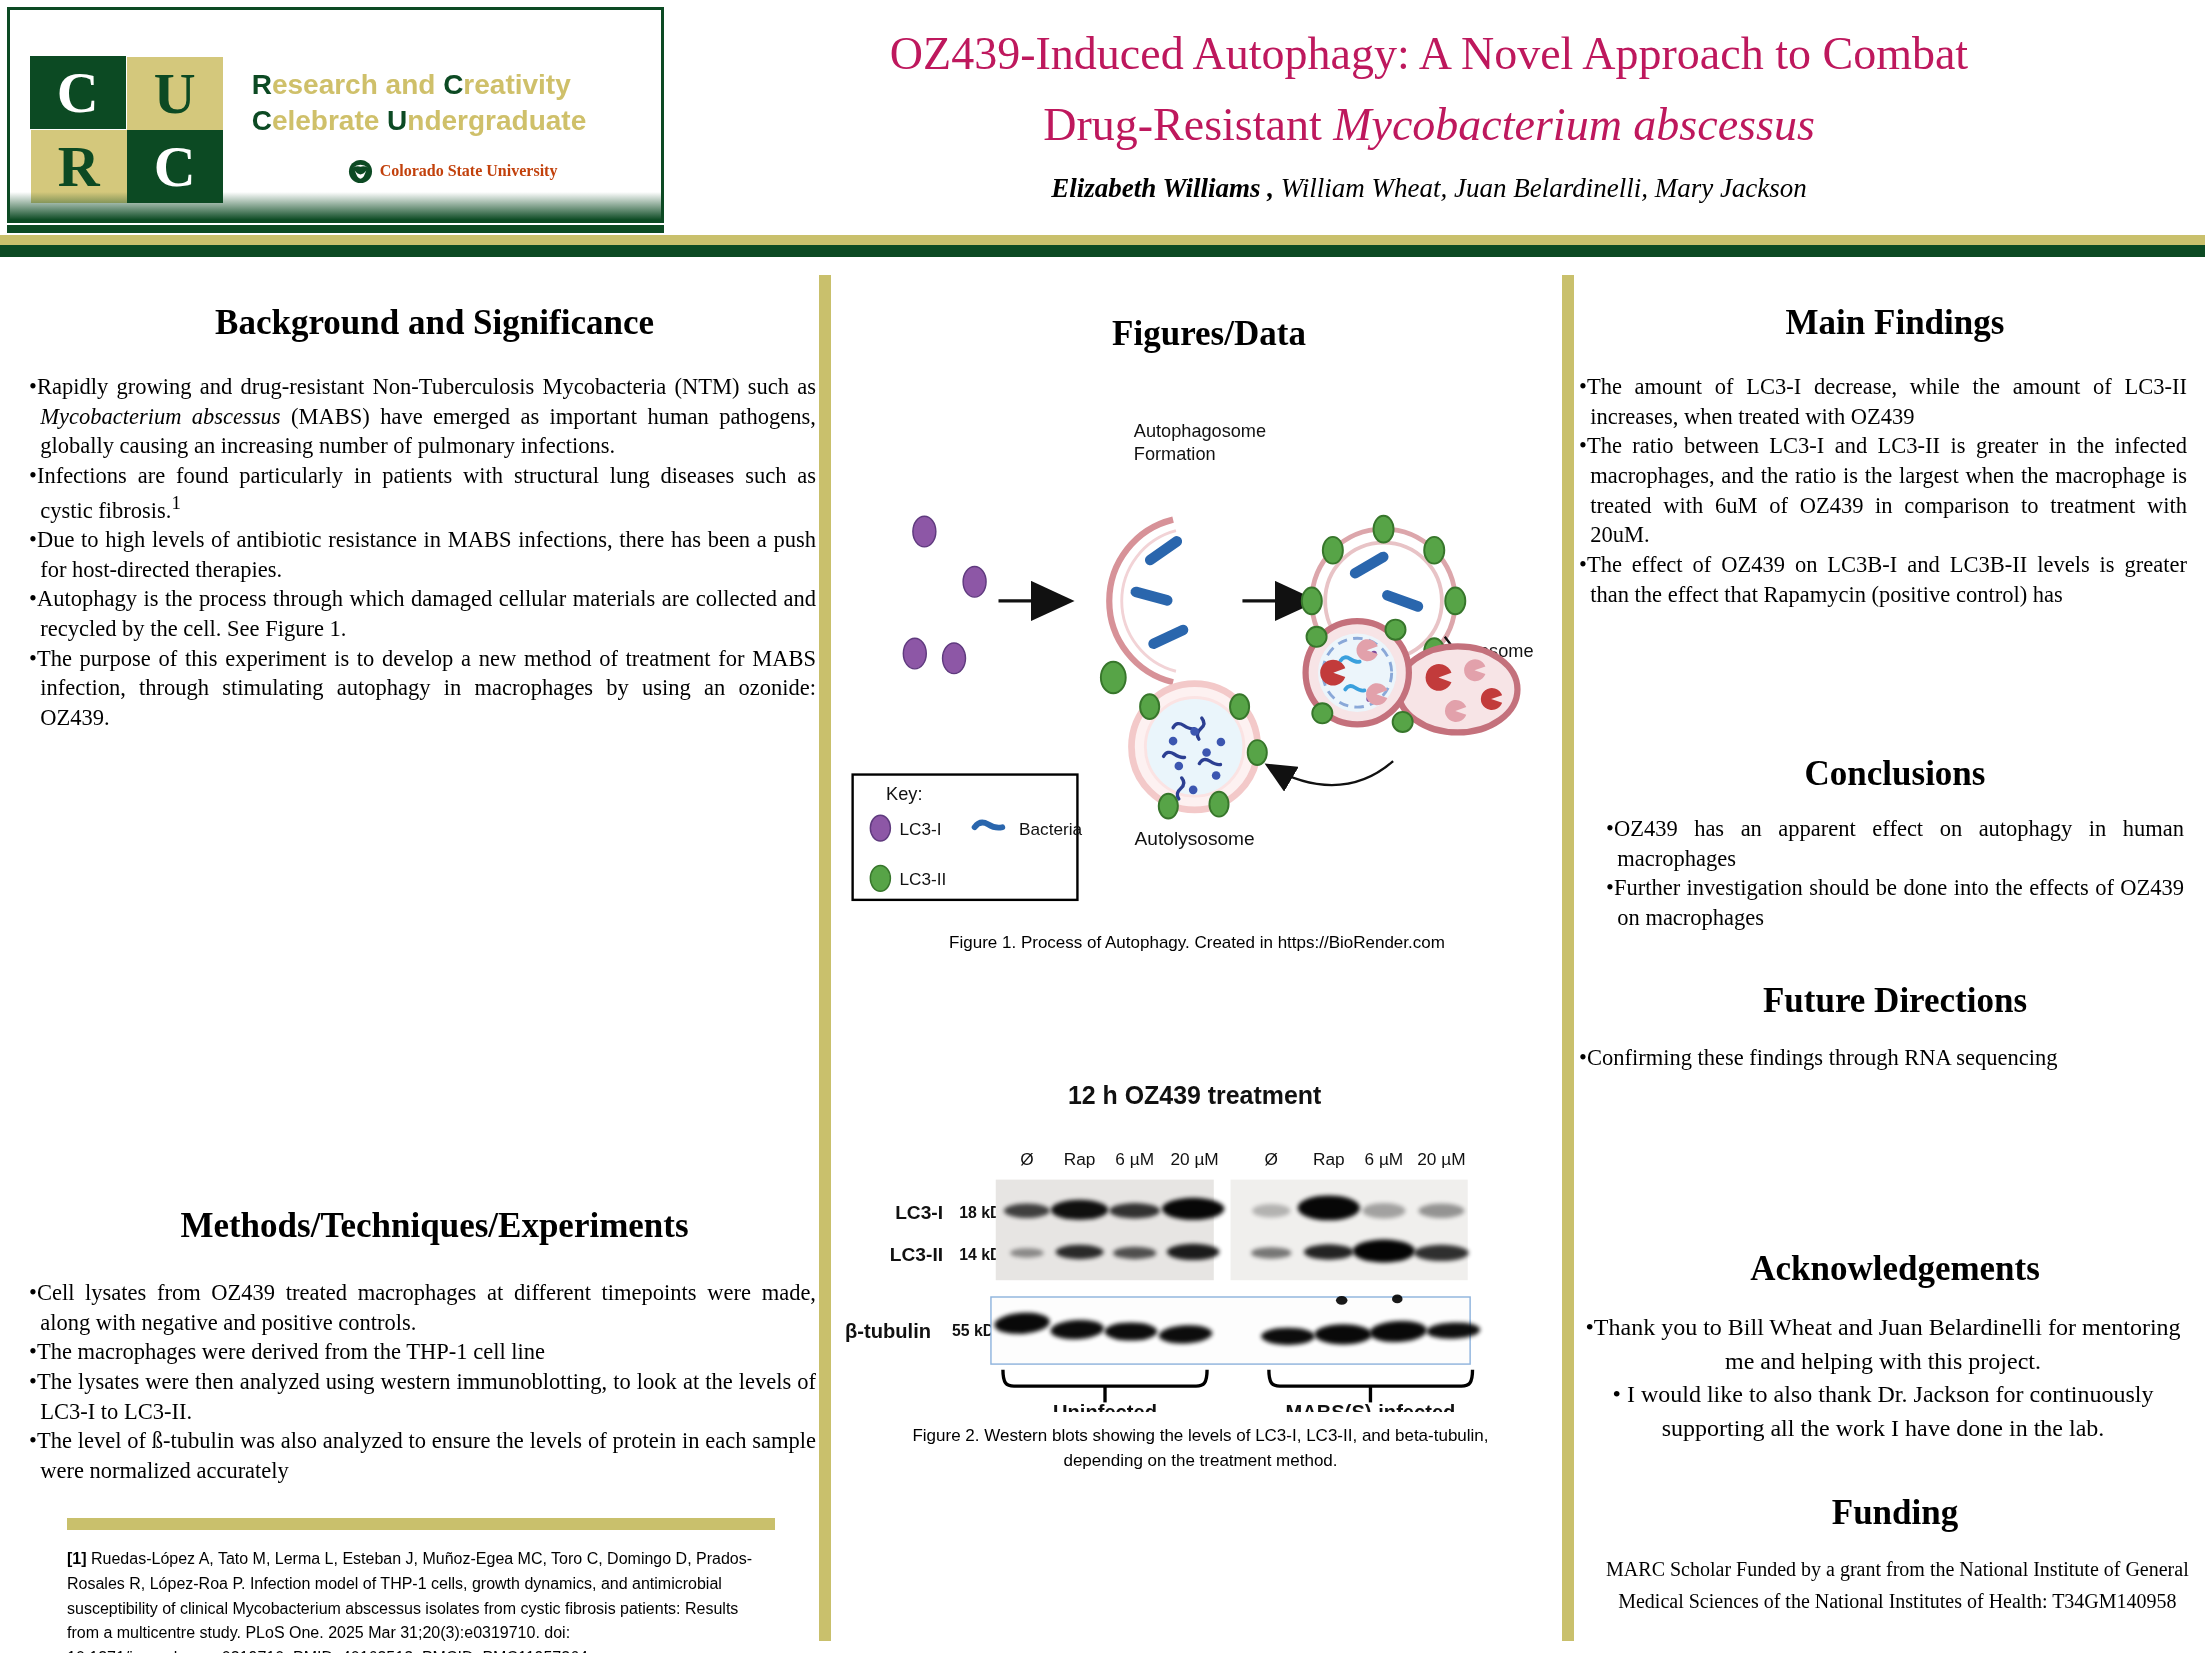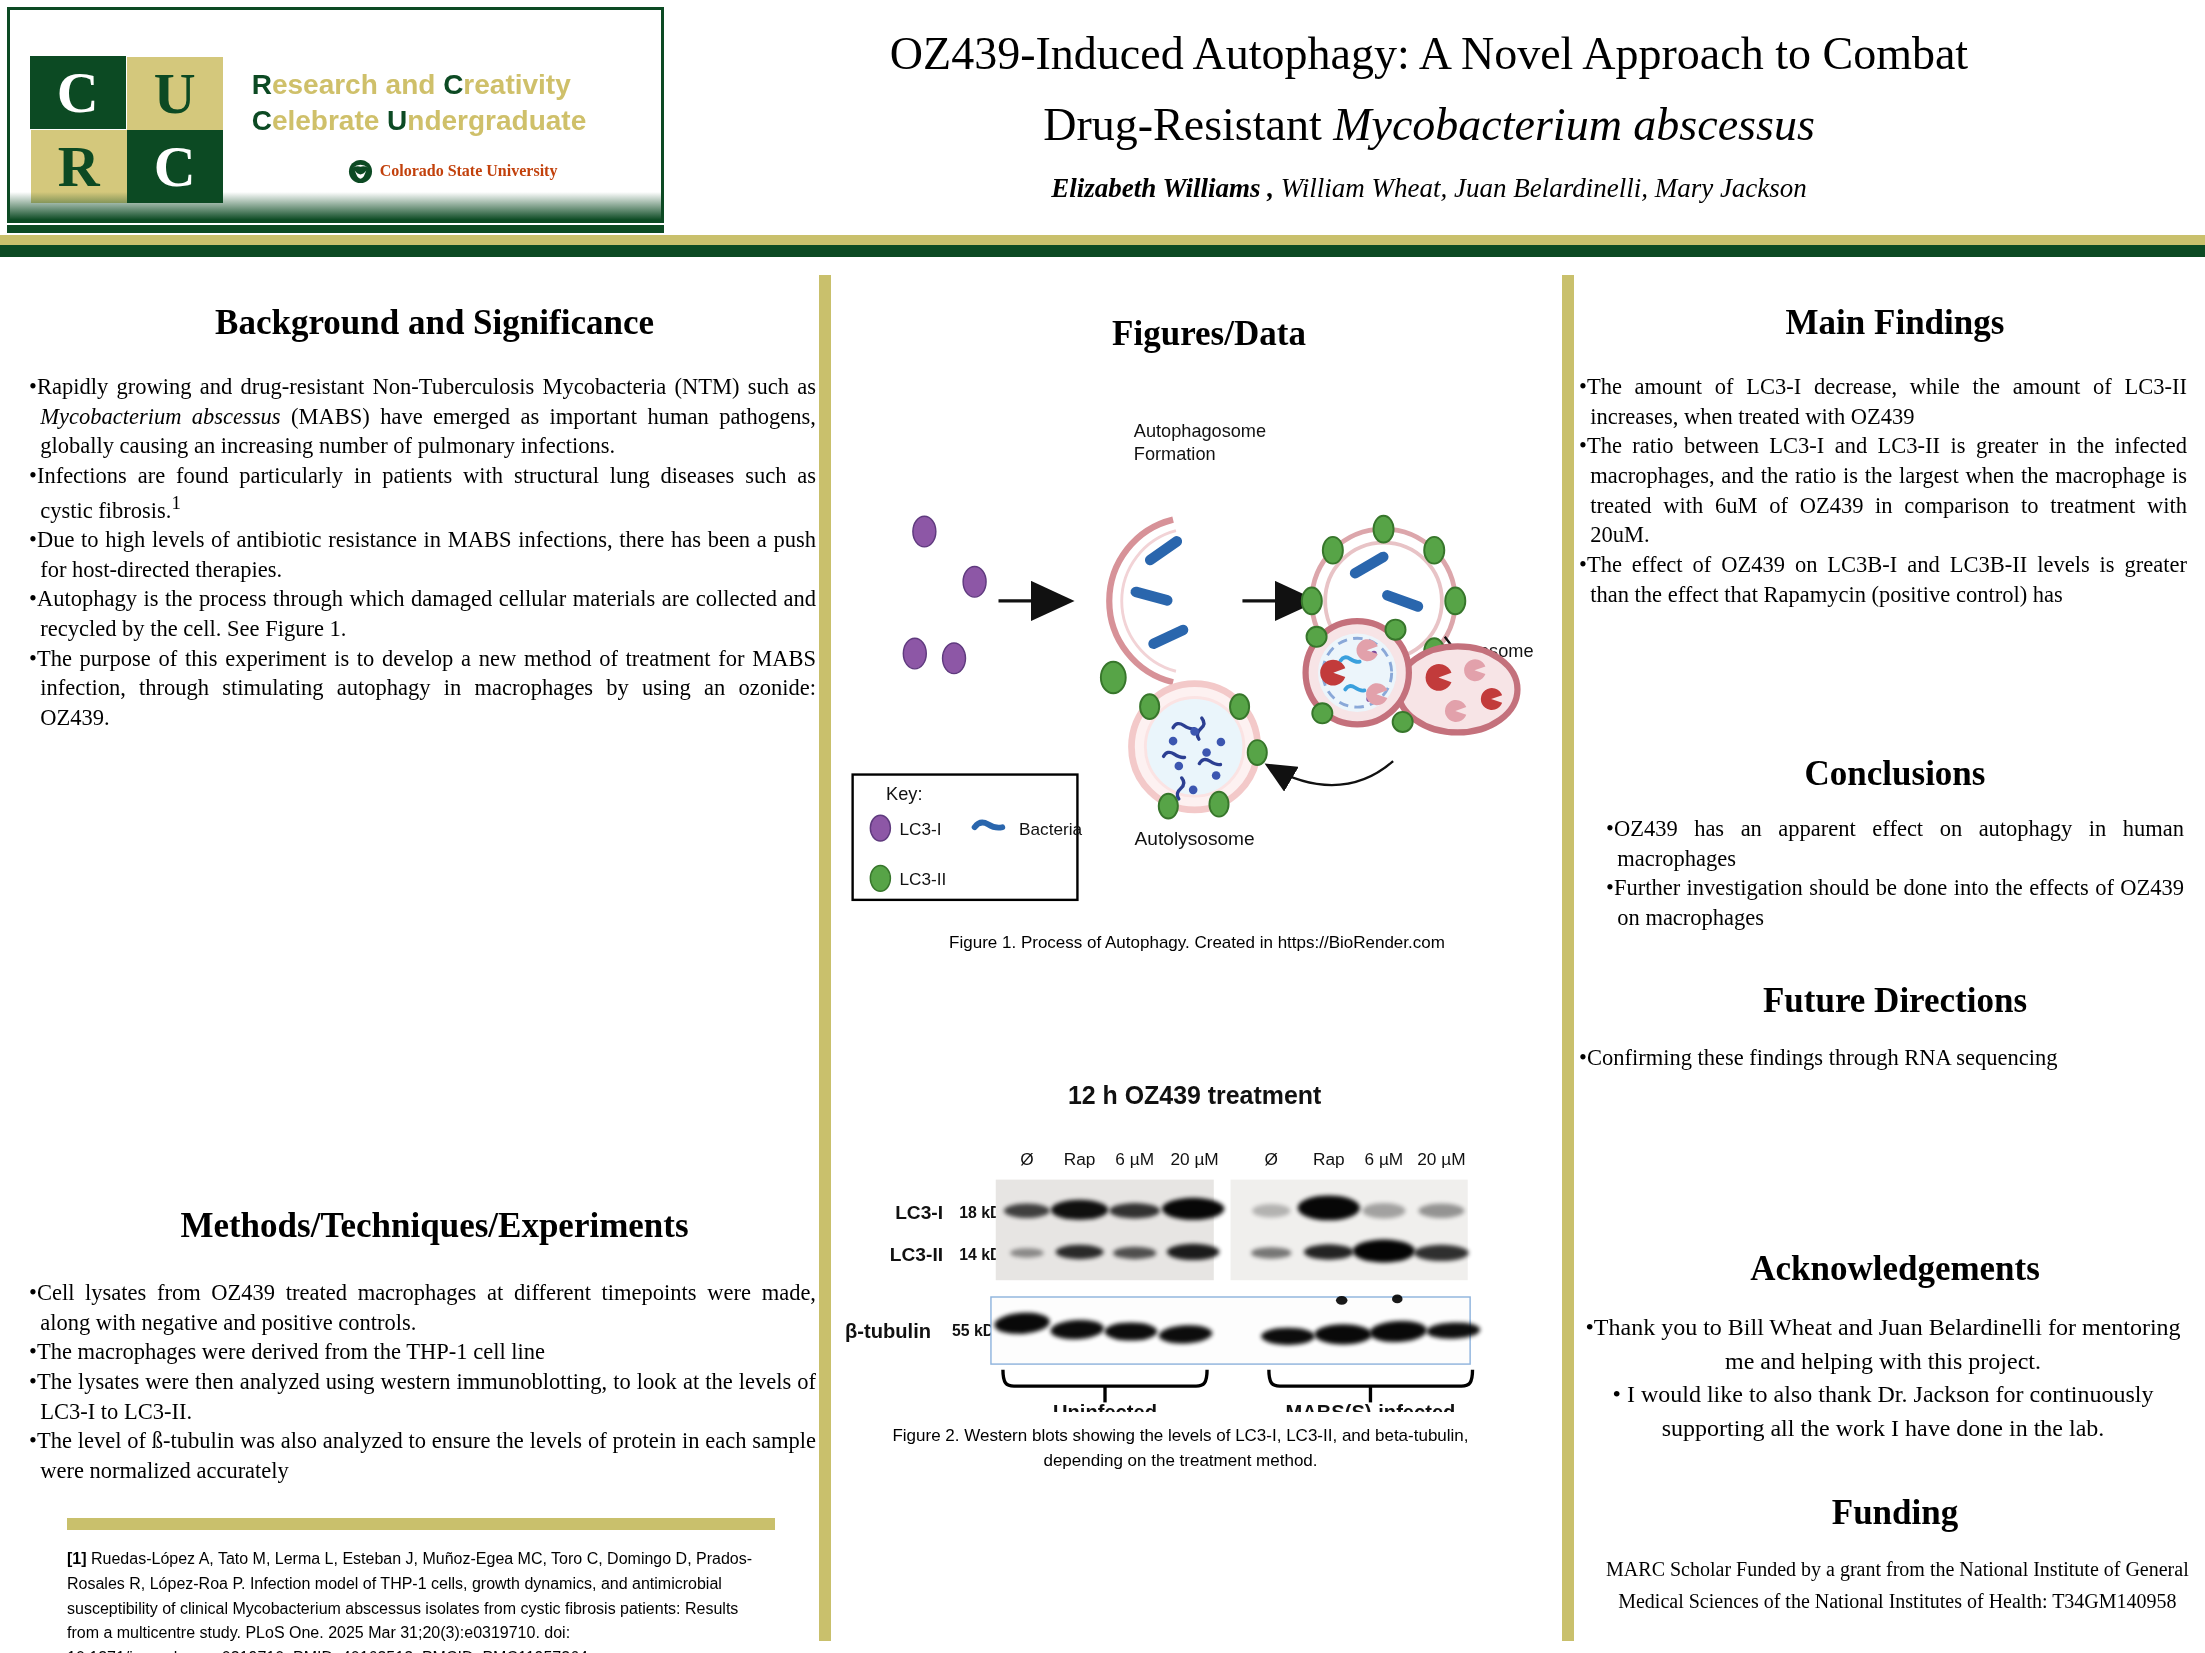--- a/index.html
+++ b/index.html
@@ -25,21 +25,21 @@
   .t1{left:0;top:0;background:#0c4a23;color:#fff;}
   .t2{left:97px;top:1px;background:#d4c87c;color:#0c4a23;}
   .t3{left:1px;top:74px;background:#d4c87c;color:#0c4a23;}
   .t4{left:97px;top:74px;background:#0c4a23;color:#fff;}
   .logo-words{position:absolute;left:242px;top:57px;width:402px;
     font-family:"Liberation Sans",sans-serif;font-weight:bold;font-size:28px;line-height:1.3;color:#cfc06a;}
   .logo-words .ini{color:#0c4a23;}
   .csu-line{position:absolute;left:242px;top:149px;width:402px;display:flex;align-items:center;justify-content:center;gap:6.7px;}
   .csu-text{font-family:"Liberation Serif",serif;font-size:16px;color:#c2410c;font-weight:bold;}
   .title-wrap{position:absolute;left:668px;top:18px;width:1522px;text-align:center;}
-  .big-title{font-size:46px;line-height:1.55;color:#000000;}
+  .big-title{font-size:46px;line-height:1.55;color:#be185d;}
   .authors{margin-top:12.4px;font-size:27px;font-style:italic;}
   .authors .lead{font-weight:bold;}
   .tan-bar{position:absolute;left:0;top:235px;width:2205px;height:10.5px;background:#c9c06c;}
   .green-bar{position:absolute;left:0;top:245px;width:2205px;height:11.5px;background:#0c4a23;}
   
   .divider{position:absolute;top:275px;width:12px;height:1366px;background:#c9c06c;}
   .d1{left:819px;} .d2{left:1562px;}
   .col{position:absolute;top:268px;}
   .col-left{left:29px;width:787px;height:1386px;}
   .col-mid{left:835px;width:724px;height:1386px;}
@@ -49,21 +49,21 @@
   .b{font-size:22.5px;line-height:1.32;text-align:justify;text-indent:-0.5em;padding-left:0.5em;margin:0;}
   .b i{font-style:italic;}
   .pad{padding-left:27px;padding-right:2.9px;box-sizing:border-box;}
   .center-b{font-size:24px;line-height:1.4;text-align:center;text-indent:0;padding:0;margin:0;}
   .ref-bar{position:absolute;left:38px;top:1250px;width:708px;height:12.4px;background:#c9c06c;}
   .ref-text{position:absolute;left:38px;top:1279px;width:704px;
     font-family:"Liberation Sans",sans-serif;font-size:16px;line-height:1.55;text-align:left;}
   .funding-text{font-size:20px;line-height:1.6;text-align:center;padding:0 14.4px;}
   
   .fig-caption{font-family:"Liberation Sans",sans-serif;font-size:17px;text-align:center;}
-  .cap2{width:603px;left:44px;line-height:1.45;}
+  .cap2{width:603px;left:64px;line-height:1.45;}
   svg text{font-family:"Liberation Sans",sans-serif;}
 </style>
 </head>
 <body>
 
 <div class="logo-box">
   <div class="tiles">
     <div class="tile t1">C</div>
     <div class="tile t2">U</div>
     <div class="tile t3">R</div>

